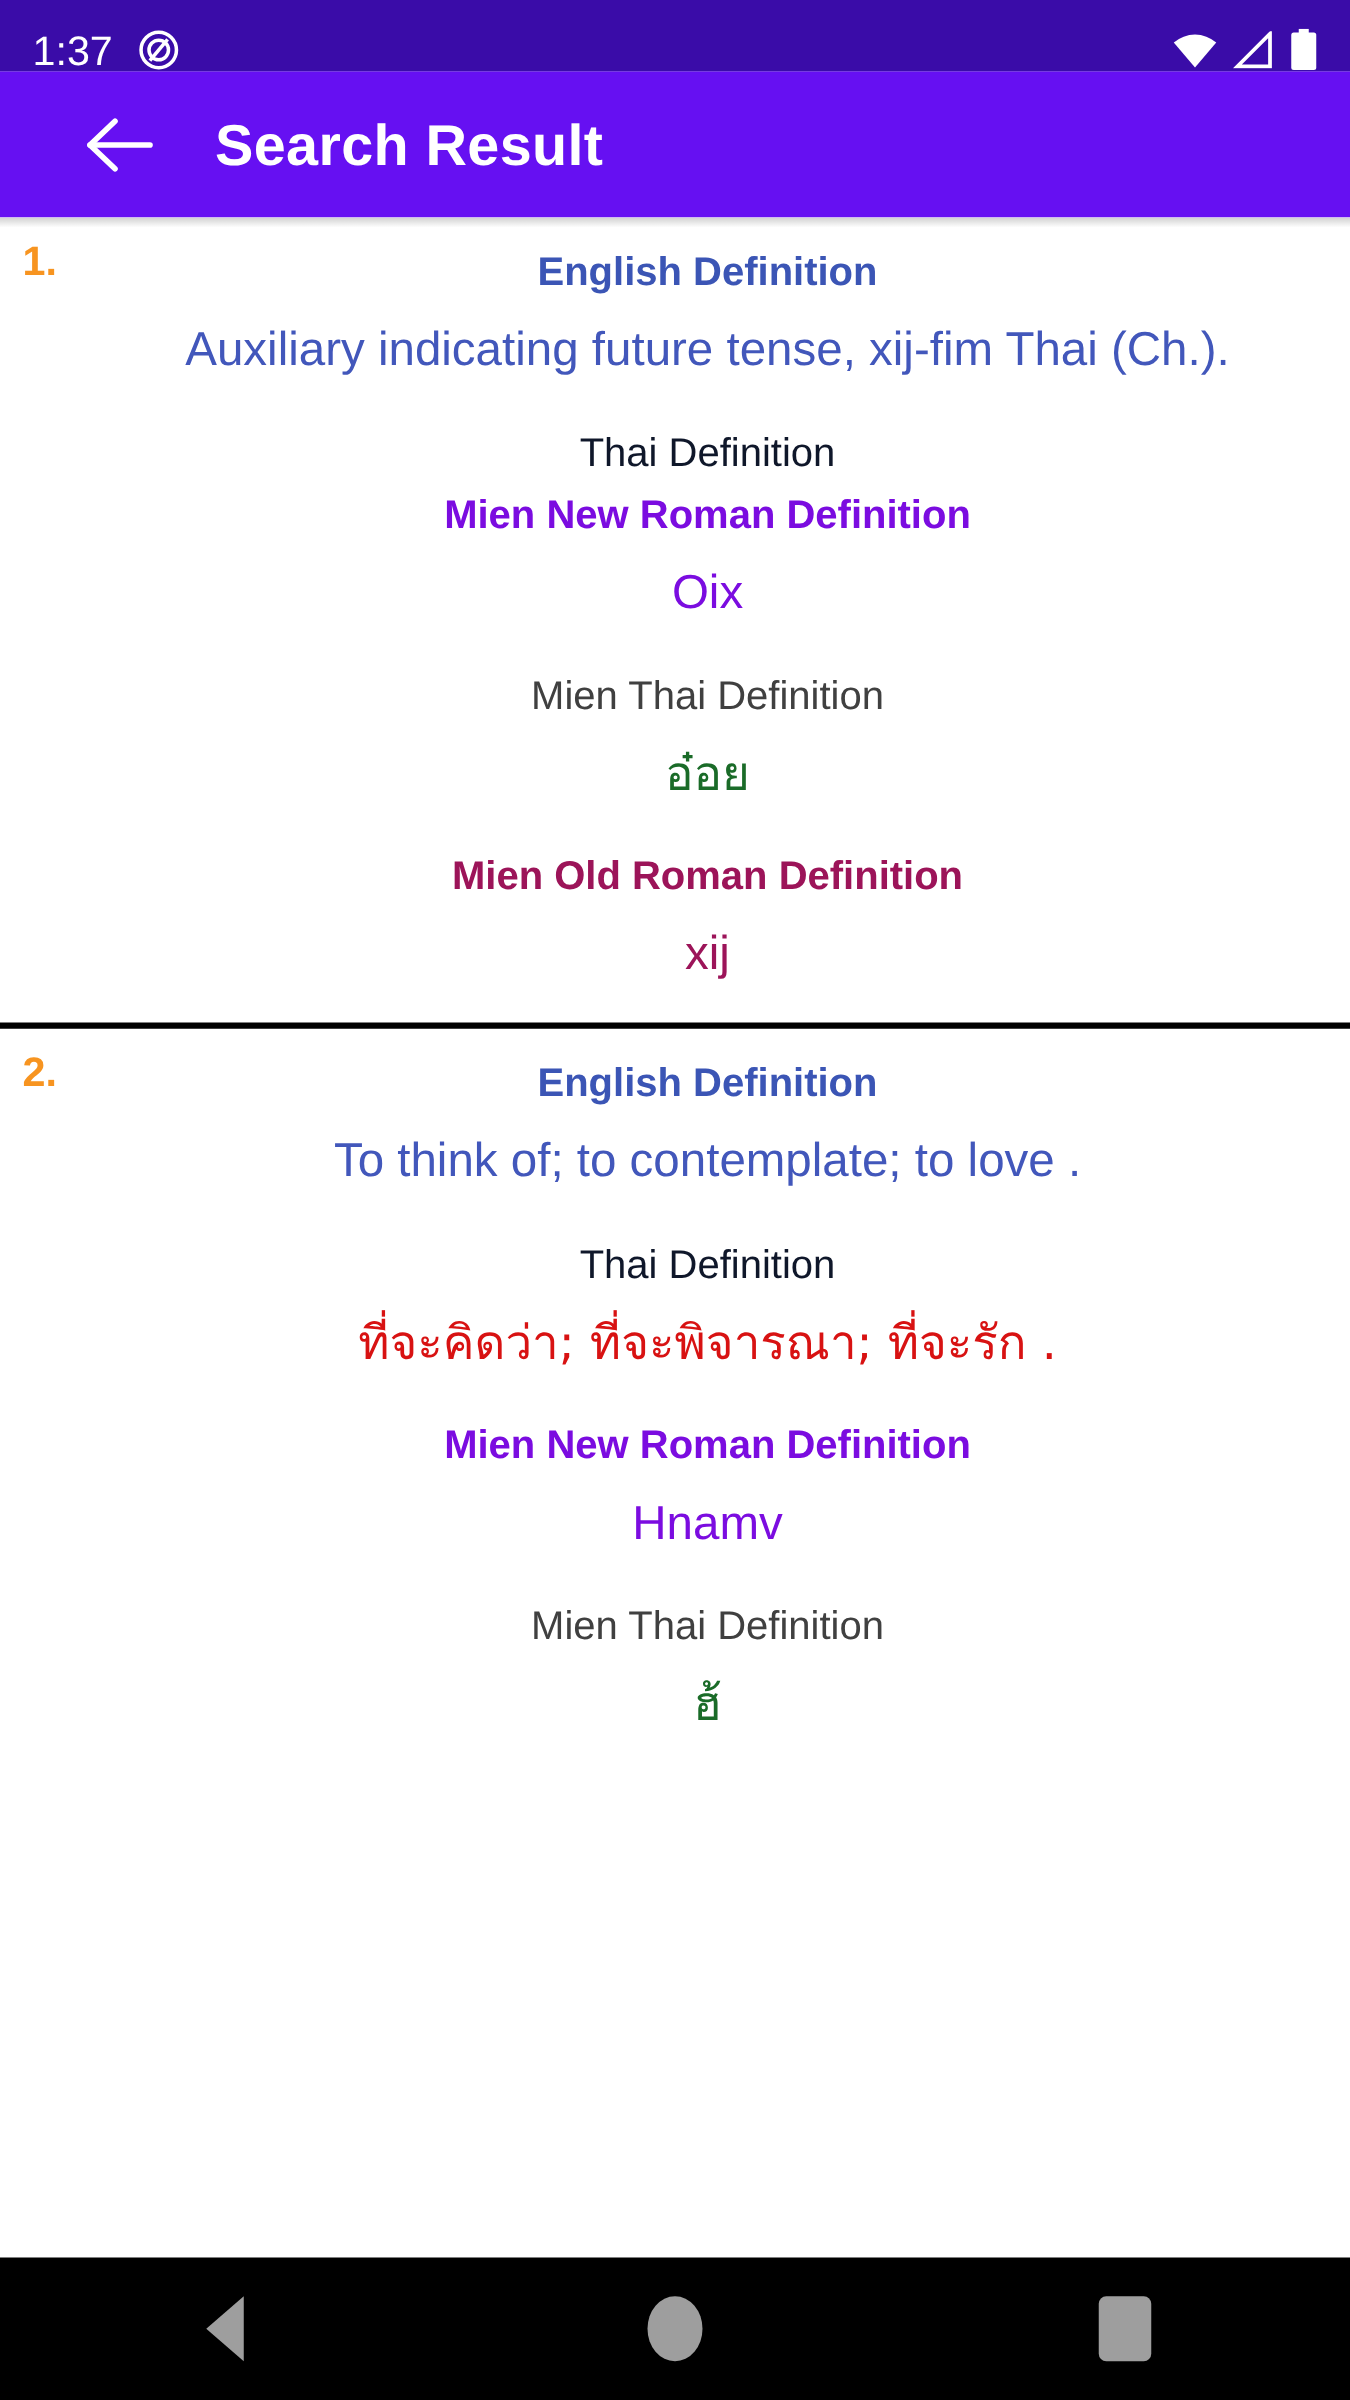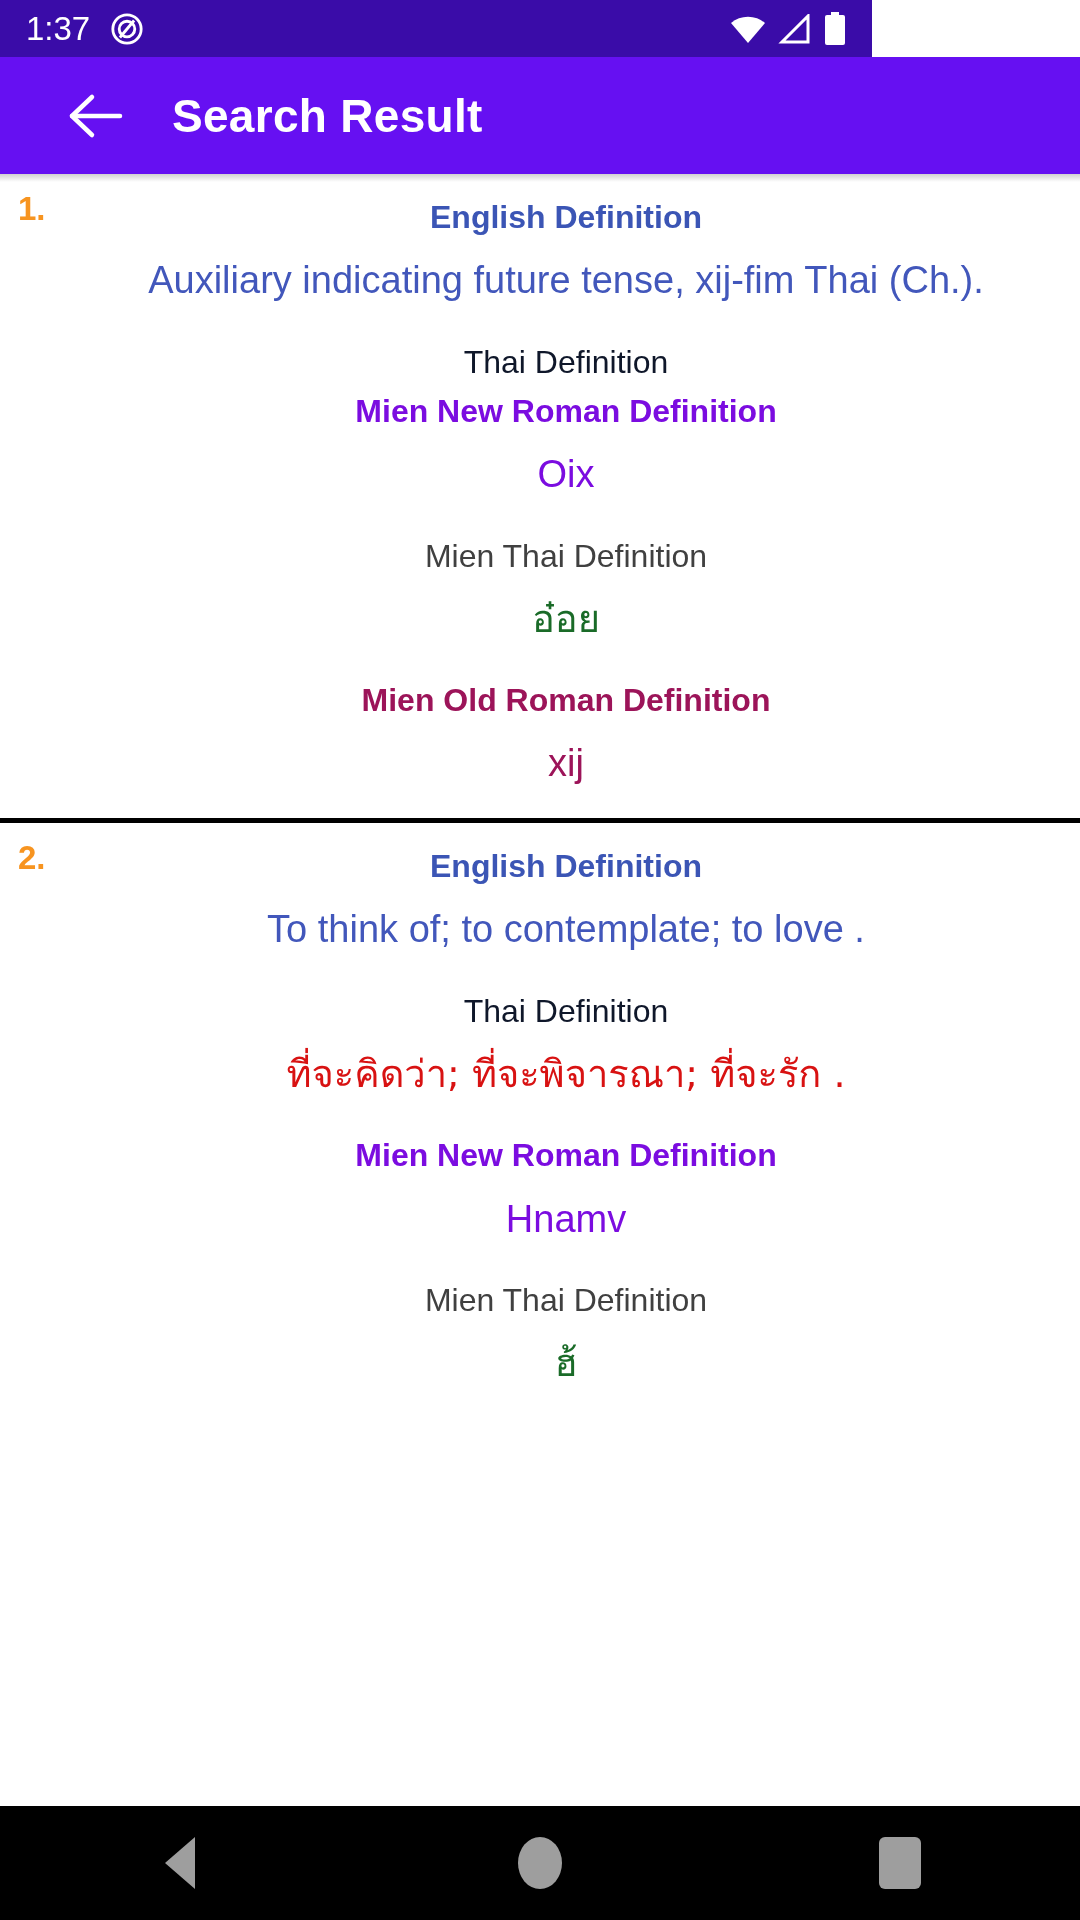--- a/index.html
+++ b/index.html
@@ -6,23 +6,23 @@
   html, body {
     width:1080px; height:1920px;
     background:#ffffff;
     font-family:"Liberation Sans","DejaVu Sans",sans-serif;
     overflow:hidden;
   }
 
   
   .status-bar{
     position:relative;
-    width:872px; height:57px;
+    width:1080px; height:57px;
     background:#3a0ca8;
-    display:flex; align-items:center;
+    display:flex; align-items:flex-end;
     padding:0 26px;
     color:#ffffff;
   }
   .status-left{ display:flex; align-items:center; gap:20px; }
   .status-clock{
     font-size:33px; font-weight:400; letter-spacing:0px;
     color:#ffffff; line-height:1;
   }
   .status-app-icon{ width:34px; height:34px; position:relative; display:block; }
   .status-right{

